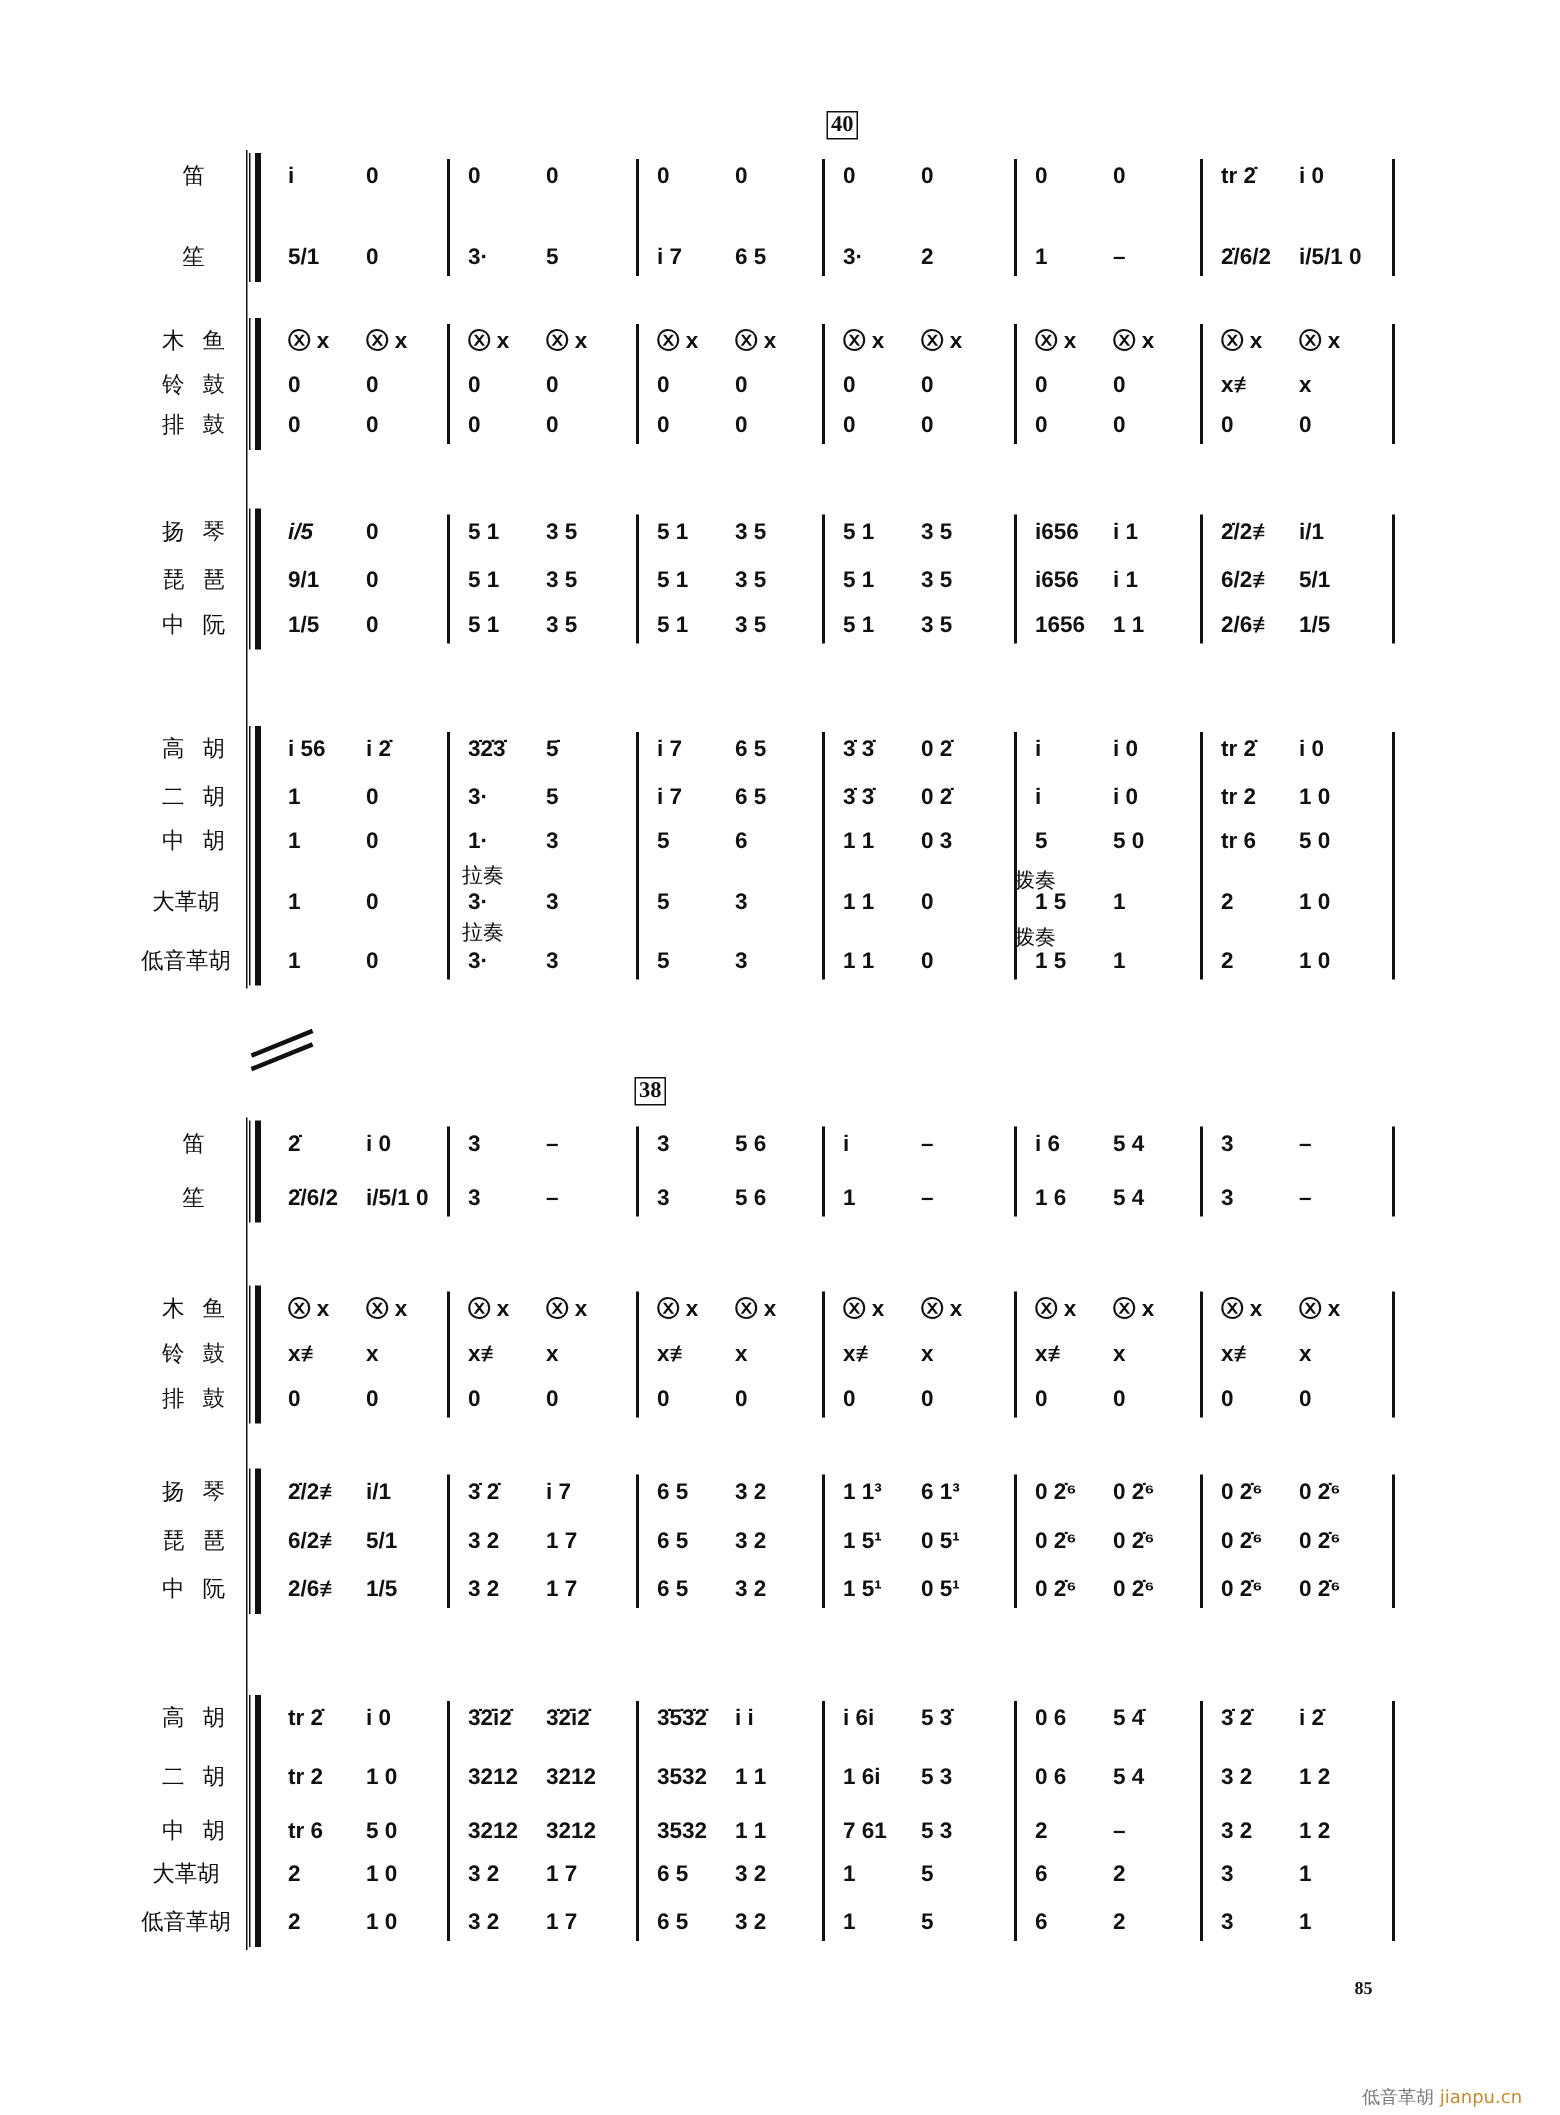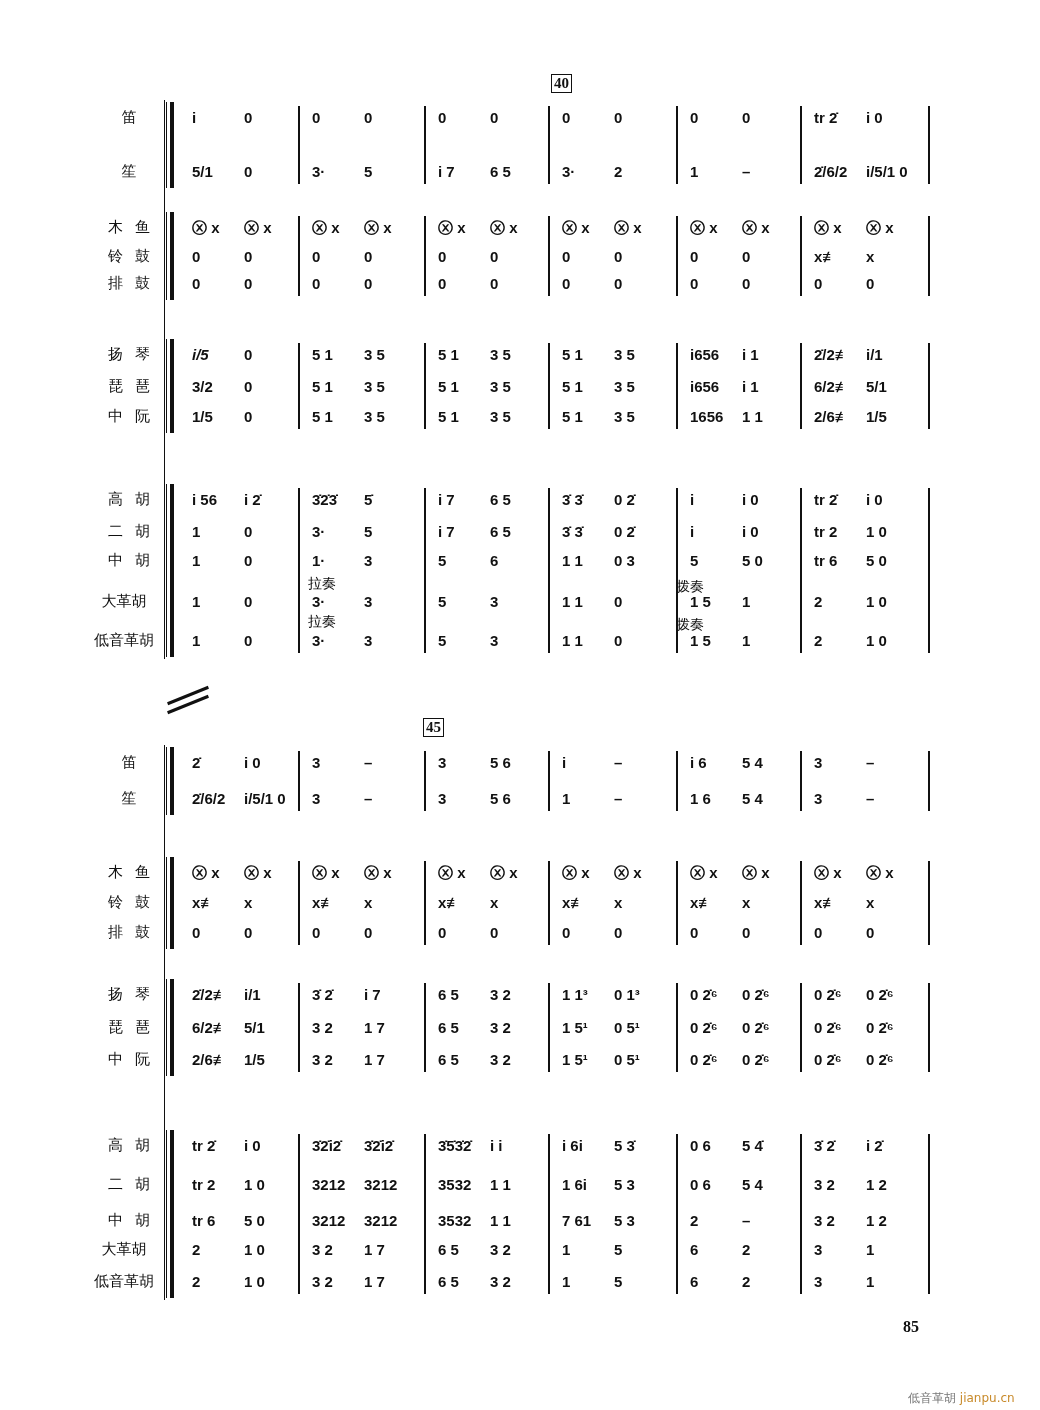--- a/index.html
+++ b/index.html
@@ -11,21 +11,21 @@
   .label.tight { letter-spacing:0; font-size:15px; }
   .brace { position:absolute; width:4px; background:#111; }
   .brace::before { content:""; position:absolute; left:-4px; top:0; bottom:0; width:1px; background:#111; }
   .sysline { position:absolute; width:1px; background:#111; }
   .bar { position:absolute; width:2px; background:#111; }
   .cell { position:absolute; font-weight:bold; font-size:15px; line-height:16px;
           font-family:"Liberation Sans", sans-serif; white-space:pre; color:#111; }
   .rehearsal { position:absolute; border:1.5px solid #111; font-family:"Liberation Serif", serif;
                font-weight:bold; font-size:15px; padding:0 2px; line-height:17px; }
   .anno { position:absolute; font-family:"DejaVu Serif", serif; font-size:14px; color:#111; }
-  .pagenum { position:absolute; font-family:"Liberation Serif", serif; font-weight:bold; font-size:16px; }
+  .pagenum { position:absolute; font-family:"Liberation Serif", serif; font-weight:bold; font-size:12px; }
   .watermark { position:absolute; font-family:"DejaVu Sans", sans-serif; font-size:12px; color:#777; }
   .watermark .en { color:#c88a2a; }
   .sep { position:absolute; width:44px; height:3px; background:#111; transform:rotate(-22deg); }
 </style>
 </head>
 <body>
 
 <div class="page" id="page">
     <div class="rehearsal" style="left: 551px; top: 74px;">40</div>
     <div class="sysline" style="left: 164px; top: 100px; height: 559px;"></div>
@@ -122,21 +122,21 @@
     <div class="cell" style="left: 364px; top: 347px;">3 5</div>
     <div class="cell" style="left: 438px; top: 347px;">5 1</div>
     <div class="cell" style="left: 490px; top: 347px;">3 5</div>
     <div class="cell" style="left: 562px; top: 347px;">5 1</div>
     <div class="cell" style="left: 614px; top: 347px;">3 5</div>
     <div class="cell" style="left: 690px; top: 347px;">i656</div>
     <div class="cell" style="left: 742px; top: 347px;">i 1</div>
     <div class="cell" style="left: 814px; top: 347px;">2̇/2≢</div>
     <div class="cell" style="left: 866px; top: 347px;">i/1</div>
     <div class="label" style="left: 100px; top: 377px; width: 70px;">琵琶</div>
-    <div class="cell" style="left: 192px; top: 379px;">3/2</div>
+    <div class="cell" style="left: 192px; top: 379px;">9/1</div>
     <div class="cell" style="left: 244px; top: 379px;">0</div>
     <div class="cell" style="left: 312px; top: 379px;">5 1</div>
     <div class="cell" style="left: 364px; top: 379px;">3 5</div>
     <div class="cell" style="left: 438px; top: 379px;">5 1</div>
     <div class="cell" style="left: 490px; top: 379px;">3 5</div>
     <div class="cell" style="left: 562px; top: 379px;">5 1</div>
     <div class="cell" style="left: 614px; top: 379px;">3 5</div>
     <div class="cell" style="left: 690px; top: 379px;">i656</div>
     <div class="cell" style="left: 742px; top: 379px;">i 1</div>
     <div class="cell" style="left: 814px; top: 379px;">6/2≢</div>
@@ -223,21 +223,21 @@
     <div class="cell" style="left: 562px; top: 633px;">1 1</div>
     <div class="cell" style="left: 614px; top: 633px;">0</div>
     <div class="cell" style="left: 690px; top: 633px;">1 5</div>
     <div class="cell" style="left: 742px; top: 633px;">1</div>
     <div class="cell" style="left: 814px; top: 633px;">2</div>
     <div class="cell" style="left: 866px; top: 633px;">1 0</div>
     <div class="anno" style="left: 308px; top: 575px;">拉奏</div>
     <div class="anno" style="left: 308px; top: 613px;">拉奏</div>
     <div class="anno" style="left: 676px; top: 578px;">拨奏</div>
     <div class="anno" style="left: 676px; top: 616px;">拨奏</div>
-    <div class="rehearsal" style="left: 423px; top: 718px;">45</div>
+    <div class="rehearsal" style="left: 423px; top: 718px;">38</div>
     <div class="sysline" style="left: 164px; top: 745px; height: 555px;"></div>
     <div class="brace" style="left: 170px; top: 747px; height: 68px;"></div>
     <div class="bar" style="left: 298px; top: 751px; height: 60px; width: 1.5px;"></div>
     <div class="bar" style="left: 424px; top: 751px; height: 60px; width: 1.5px;"></div>
     <div class="bar" style="left: 548px; top: 751px; height: 60px; width: 1.5px;"></div>
     <div class="bar" style="left: 676px; top: 751px; height: 60px; width: 1.5px;"></div>
     <div class="bar" style="left: 800px; top: 751px; height: 60px; width: 1.5px;"></div>
     <div class="bar" style="left: 928px; top: 751px; height: 60px; width: 1.5px;"></div>
     <div class="label" style="left: 100px; top: 753px; width: 70px;">笛</div>
     <div class="cell" style="left: 192px; top: 755px;">2̇</div>
@@ -319,21 +319,21 @@
     <div class="bar" style="left: 800px; top: 983px; height: 89px; width: 1.5px;"></div>
     <div class="bar" style="left: 928px; top: 983px; height: 89px; width: 1.5px;"></div>
     <div class="label" style="left: 100px; top: 985px; width: 70px;">扬琴</div>
     <div class="cell" style="left: 192px; top: 987px;">2̇/2≢</div>
     <div class="cell" style="left: 244px; top: 987px;">i/1</div>
     <div class="cell" style="left: 312px; top: 987px;">3̇ 2̇</div>
     <div class="cell" style="left: 364px; top: 987px;">i 7</div>
     <div class="cell" style="left: 438px; top: 987px;">6 5</div>
     <div class="cell" style="left: 490px; top: 987px;">3 2</div>
     <div class="cell" style="left: 562px; top: 987px;">1 1³</div>
-    <div class="cell" style="left: 614px; top: 987px;">0 1³</div>
+    <div class="cell" style="left: 614px; top: 987px;">6 1³</div>
     <div class="cell" style="left: 690px; top: 987px;">0 2̇⁶</div>
     <div class="cell" style="left: 742px; top: 987px;">0 2̇⁶</div>
     <div class="cell" style="left: 814px; top: 987px;">0 2̇⁶</div>
     <div class="cell" style="left: 866px; top: 987px;">0 2̇⁶</div>
     <div class="label" style="left: 100px; top: 1018px; width: 70px;">琵琶</div>
     <div class="cell" style="left: 192px; top: 1020px;">6/2≢</div>
     <div class="cell" style="left: 244px; top: 1020px;">5/1</div>
     <div class="cell" style="left: 312px; top: 1020px;">3 2</div>
     <div class="cell" style="left: 364px; top: 1020px;">1 7</div>
     <div class="cell" style="left: 438px; top: 1020px;">6 5</div>

